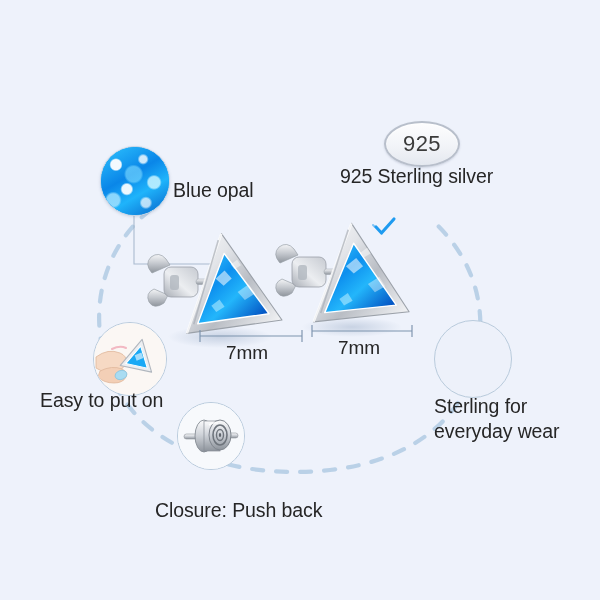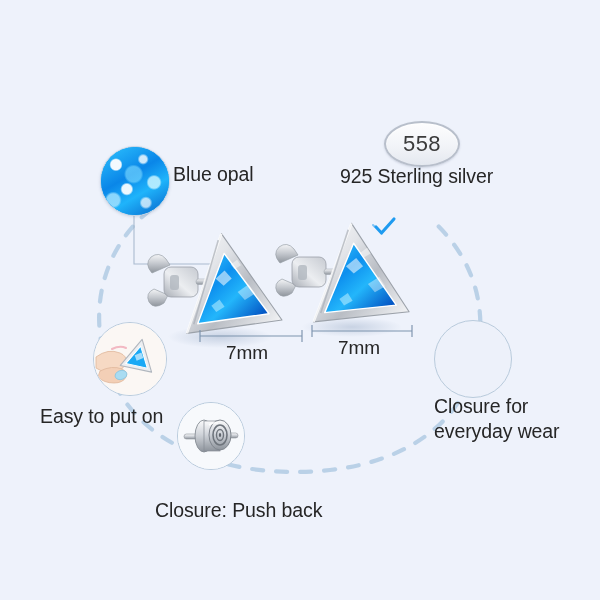--- a/index.html
+++ b/index.html
@@ -196,24 +196,24 @@
       <line x1="412" y1="325" x2="412" y2="337"></line>
     </g>
   </svg>
 
   <div class="abs label" style="left:226px; top:340px; font-size:19px;">7mm</div>
   <div class="abs label" style="left:338px; top:335px; font-size:19px;">7mm</div>
 
   <div class="abs opal-swatch" style="left:100px; top:146px;">
     <div class="tex"></div>
   </div>
-  <div class="abs label" style="left:173px; top:162px;text-align:center;">Blue opal</div>
+  <div class="abs label" style="left:173px; top:178px;text-align:center;">Blue opal</div>
 
   <div class="abs badge925" style="left:384px; top:121px;">
-    <span>558</span>
+    <span>925</span>
   </div>
   <div class="abs label" style="left:340px; top:164px;">925 Sterling silver</div>
 
   <div class="abs check-wrap" style="left:372px; top:214px;">
     <svg viewBox="0 0 26 26" width="26" height="26">
       <path d="M4 13 L9.5 19 L22 5" fill="none" stroke="#1e9bf0" stroke-width="3.1" stroke-linecap="round" stroke-linejoin="round"></path>
       <path d="M1 11 L3 13" fill="none" stroke="#1e9bf0" stroke-width="2" stroke-linecap="round" opacity="0.55"></path>
     </svg>
   </div>
 
@@ -228,21 +228,21 @@
 
       <g transform="rotate(12 44 36)">
         <path d="M44 16 L60 46 L28 46 Z" fill="#eceef1" stroke="#b0b6be" stroke-width="1.1" stroke-linejoin="round"></path>
         <path d="M44 23 L55 43 L33 43 Z" fill="#1aa9f5" stroke="#ffffff" stroke-width="1"></path>
         <path d="M40 33 l6 -4 3 5 -6 4 z" fill="#ffffff" opacity="0.6"></path>
       </g>
 
       <path d="M18 26 q8 -4 14 -1" fill="none" stroke="#f0a9b6" stroke-width="2" stroke-linecap="round" opacity="0.8"></path>
     </svg>
   </div>
-  <div class="abs label" style="left:40px; top:404px;">Easy to put on</div>
+  <div class="abs label" style="left:40px; top:388px;">Easy to put on</div>
 
   <div class="abs feature-circle" style="left:177px; top:402px; width:66px; height:66px;">
     <svg viewBox="0 0 66 66" width="66" height="66">
       <defs>
         <linearGradient id="clasp" x1="0" y1="0" x2="0" y2="1">
           <stop offset="0%" stop-color="#fbfbfc"></stop>
           <stop offset="45%" stop-color="#d0d4da"></stop>
           <stop offset="100%" stop-color="#8e949c"></stop>
         </linearGradient>
       </defs>
@@ -258,16 +258,16 @@
       <ellipse cx="42" cy="32" rx="11" ry="15" fill="url(#clasp)" stroke="#7f858d" stroke-width="1"></ellipse>
       <ellipse cx="42" cy="32" rx="7" ry="10" fill="none" stroke="#6e747c" stroke-width="1.6"></ellipse>
       <ellipse cx="42" cy="32" rx="3.5" ry="5.5" fill="none" stroke="#6e747c" stroke-width="1.4"></ellipse>
       <ellipse cx="42" cy="32" rx="1.2" ry="2" fill="#5e646c"></ellipse>
       <path d="M31 22 q4 -3 9 -2" fill="none" stroke="#ffffff" stroke-width="1.6" opacity="0.85"></path>
     </svg>
   </div>
   <div class="abs label" style="left:155px; top:466px;margin-top:32px;">Closure: Push back</div>
 
   <div class="abs feature-circle empty" style="left:434px; top:320px; width:76px; height:76px;"></div>
-  <div class="abs label" style="left:434px; top:394px;">Closure for
+  <div class="abs label" style="left:434px; top:394px;">Sterling for
 everyday wear</div>
 
 </div>
 
 </body></html>

